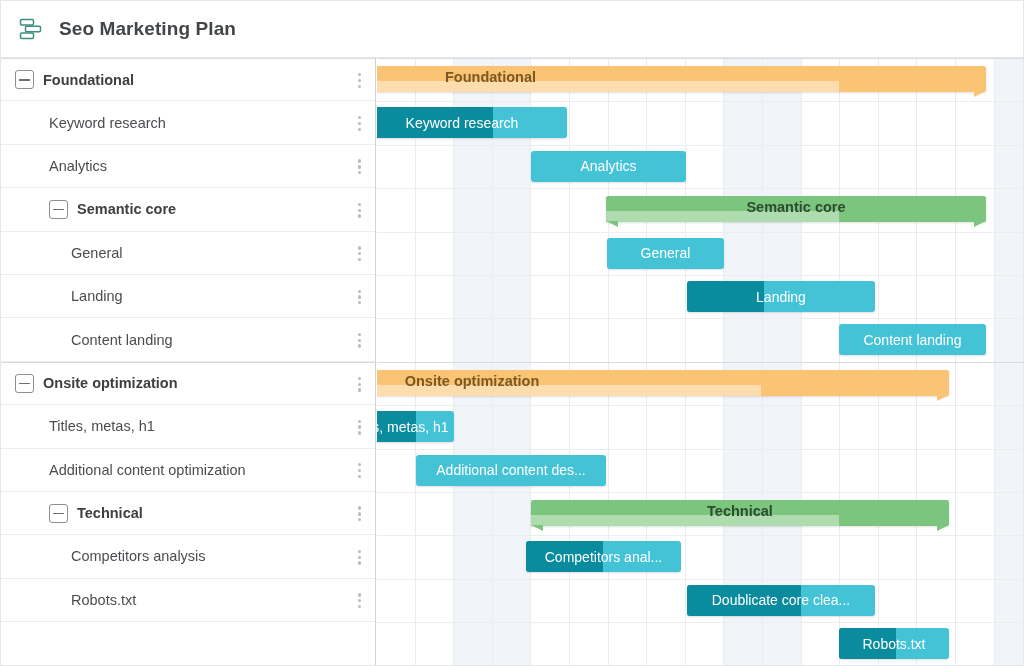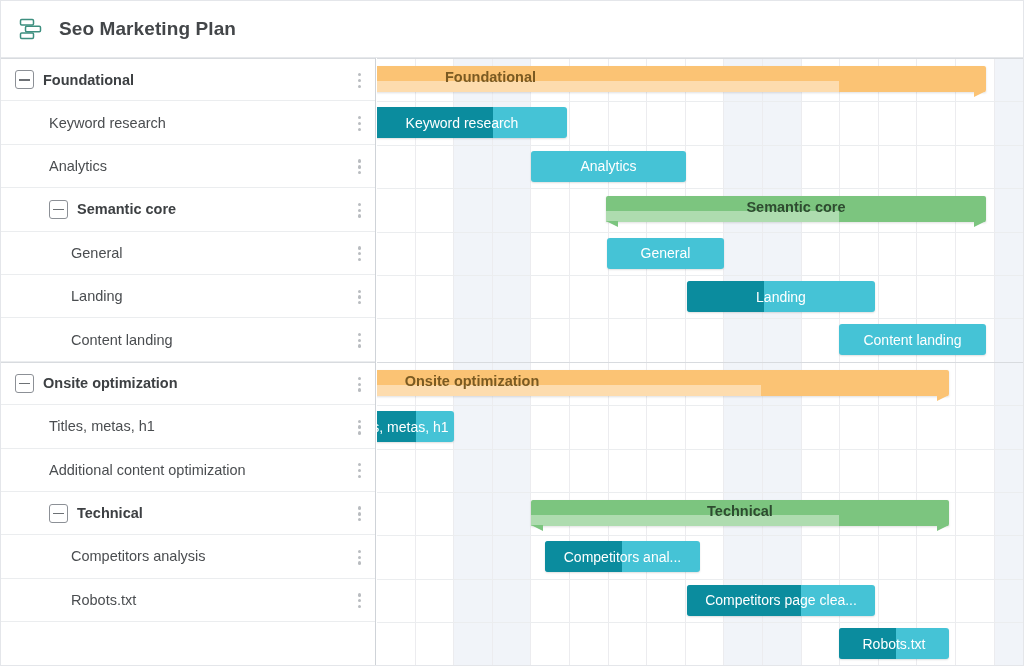--- a/index.html
+++ b/index.html
@@ -375,34 +375,38 @@
           <div class="sbar orange" style="left: -382px; width: 954px; top: 311.8px;">
             <div class="sbody"></div>
             <div class="sprog" style="width: 766px;"></div>
             <span class="tail r"></span>
             <span class="stxt">Onsite optimization</span>
           </div>
           <div class="bar task" style="left: -36px; width: 113px; top: 353.2px;">
             <div class="fill" style="width: 75px;"></div>
             <span class="txt">Titles, metas, h1</span>
           </div>
+          <div class="bar task" style="left: 39px; width: 190px; top: 396.6px;">
+            <div class="fill" style="width: 0px;"></div>
+            <span class="txt">Additional content des...</span>
+          </div>
           <div class="sbar green" style="left: 154px; width: 418px; top: 442px;">
             <div class="sbody"></div>
             <div class="sprog" style="width: 308px;"></div>
             <span class="tail l"></span>
             <span class="tail r"></span>
             <span class="stxt">Technical</span>
           </div>
-          <div class="bar task" style="left: 168px; width: 155px; top: 483.4px;">
+          <div class="bar task" style="left: 149px; width: 155px; top: 483.4px;">
             <div class="fill" style="width: 77px;"></div>
             <span class="txt">Competitors anal...</span>
           </div>
           <div class="bar task" style="left: 310px; width: 188px; top: 526.8px;">
             <div class="fill" style="width: 114px;"></div>
-            <span class="txt">Competitors page clea...</span>
+            <span class="txt">Doublicate core clea...</span>
           </div>
           <div class="bar task" style="left: 462px; width: 110px; top: 570.2px;">
             <div class="fill" style="width: 57px;"></div>
             <span class="txt">Robots.txt</span>
           </div>
         </div>
     </div>
 
   </div>
 </div>

